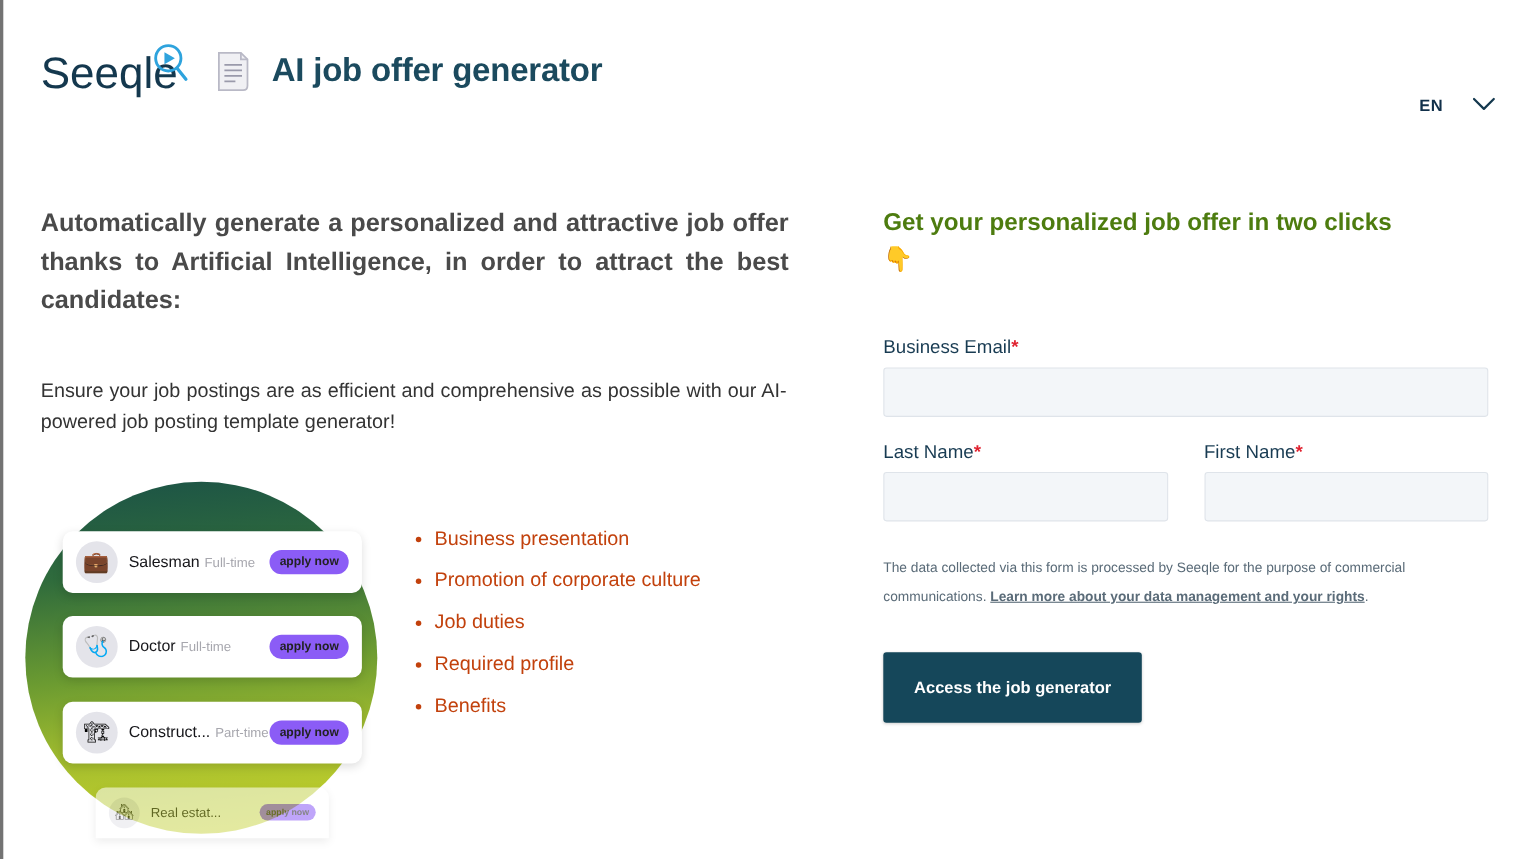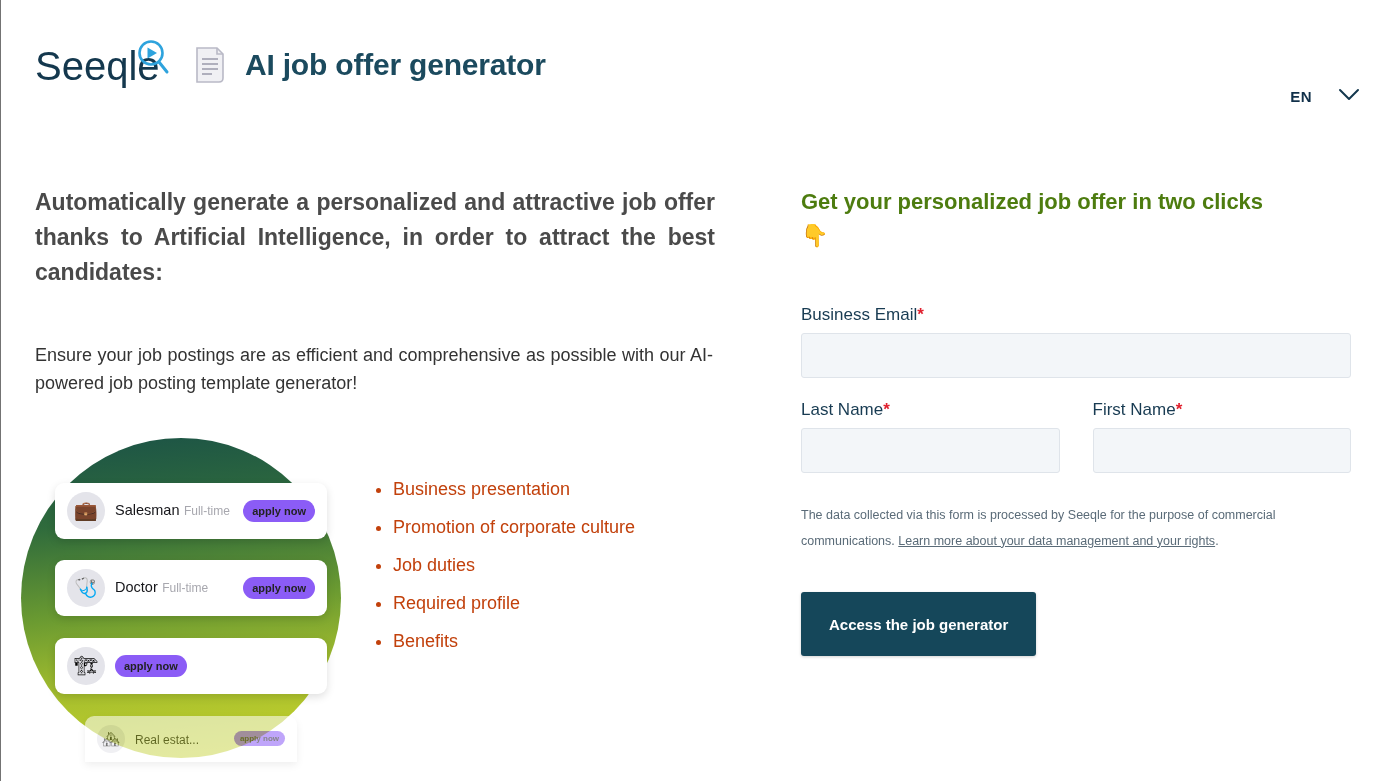--- a/index.html
+++ b/index.html
@@ -7,21 +7,21 @@
     margin: 0; padding: 0;
     width: 1400px; height: 781px;
     background: #ffffff;
     font-family: "Liberation Sans", sans-serif;
     overflow: hidden;
   }
   .page {
     position: relative;
     width: 1400px; height: 781px;
     background: #ffffff;
-    border-left: 1px solid #737373;
+    border-left: 3px solid #737373;
     overflow: hidden;
   }
 
   
   .header {
     position: absolute;
     top: 0; left: 0; right: 0;
     height: 150px;
   }
   .brand-row {
@@ -237,20 +237,21 @@
     font-size: 12.5px;
     color: #5a6b78;
     line-height: 2.05;
     margin: 12px 0 0 0;
     max-width: 520px;
     font-weight: 300;
   }
   .privacy a {
     color: #5a6b78;
     text-decoration: underline;
+    font-weight: bold;
   }
   .submit-btn {
     margin-top: 38px;
     background: #15475a;
     color: #ffffff;
     border: none;
     border-radius: 3px;
     padding: 0 28px;
     height: 64px;
     font-size: 15px;
@@ -327,20 +328,24 @@
             <span class="job-ico">🩺</span>
             <span class="job-meta">
               <span class="job-title">Doctor</span>
               <span class="job-sub">Full-time</span>
             </span>
             <span class="job-apply">apply now</span>
           </div>
 
           <div class="job-card c3">
             <span class="job-ico">🏗</span>
+            <span class="job-meta">
+              <span class="job-title">Construct...</span>
+              <span class="job-sub">Part-time</span>
+            </span>
             <span class="job-apply">apply now</span>
           </div>
 
           <div class="job-card c4">
             <span class="job-ico">🏘</span>
             <span class="job-meta">
               <span class="job-title">Real estat...</span>
             </span>
             <span class="job-apply">apply now</span>
           </div>

